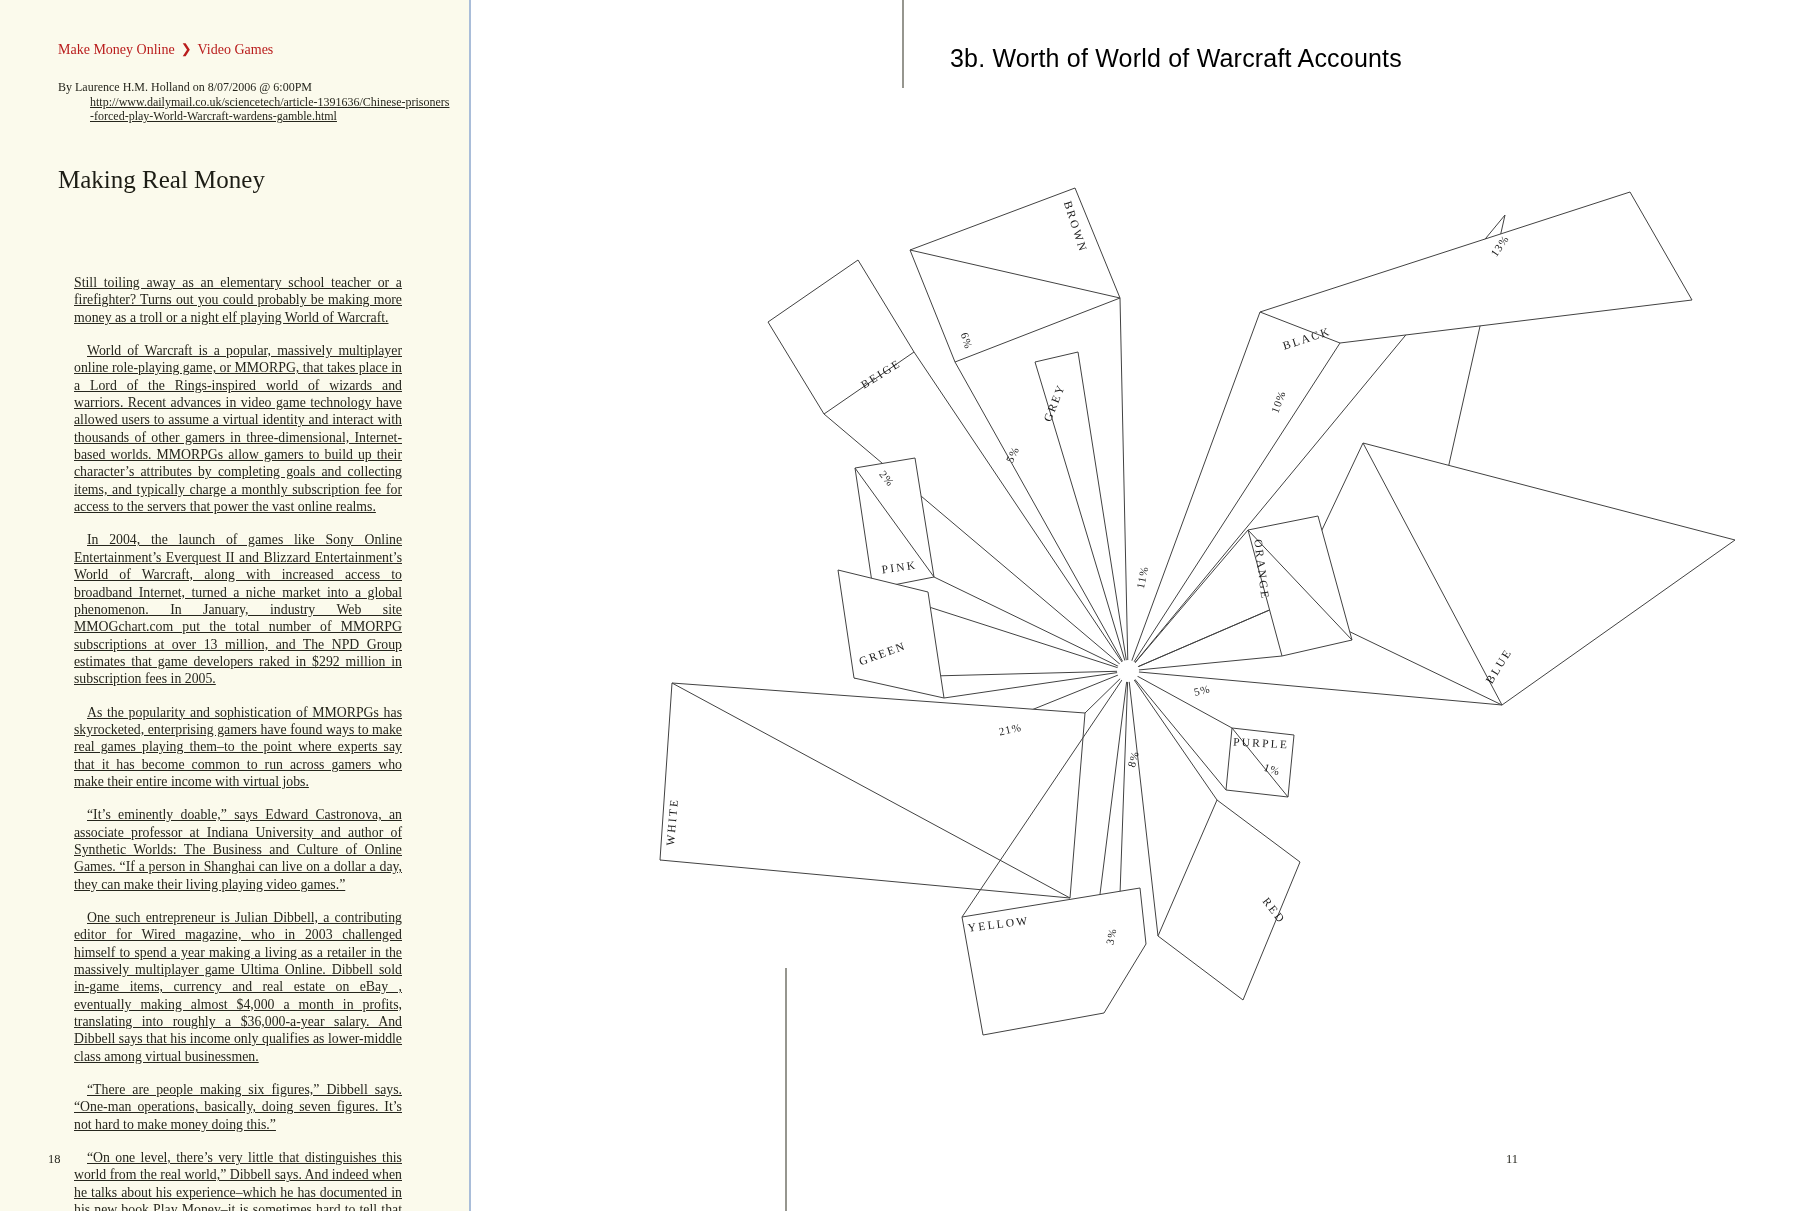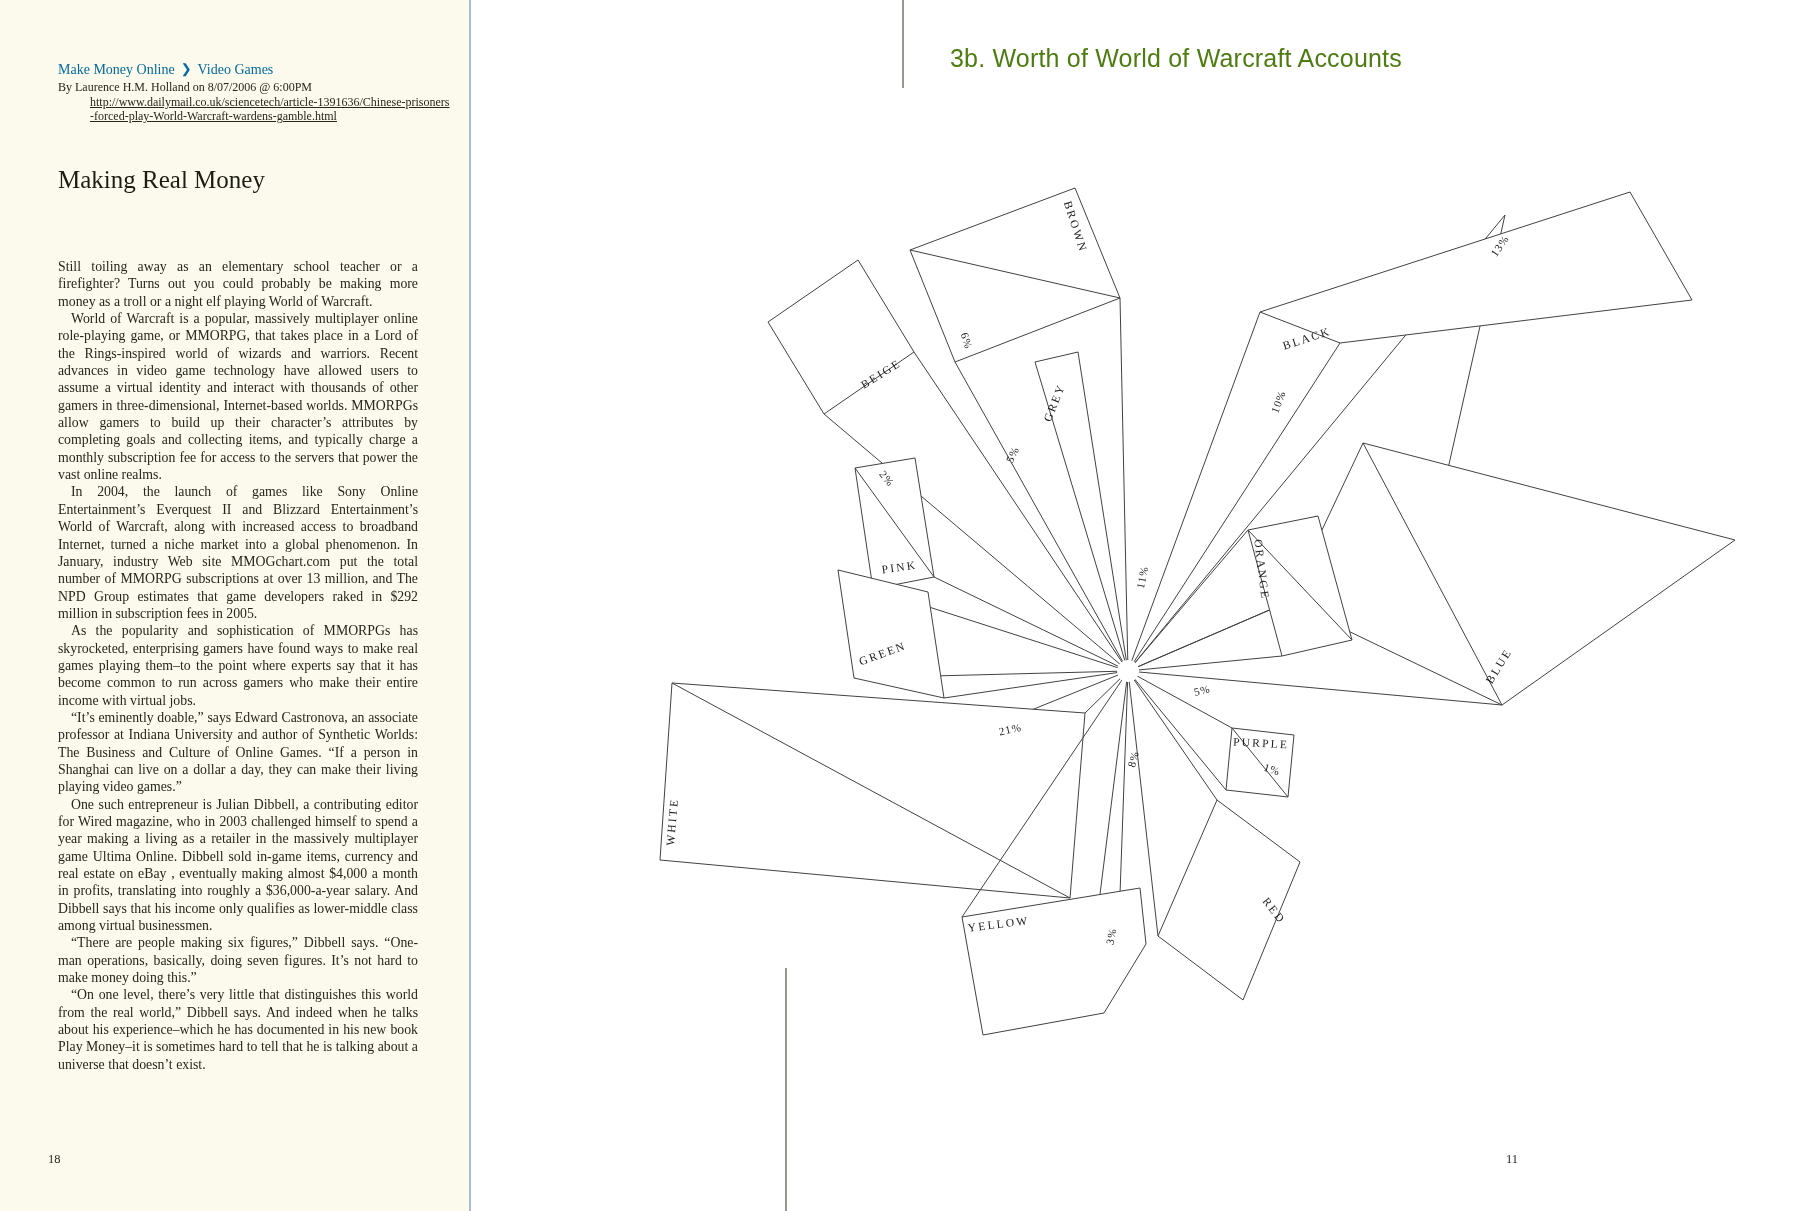--- a/index.html
+++ b/index.html
@@ -1,34 +1,34 @@
 <!DOCTYPE html>
 <html><head>
 <meta charset="utf-8">
 <style>
   html,body{margin:0;padding:0;}
   body{width:1800px;height:1211px;position:relative;background:#ffffff;overflow:hidden;
        font-family:"Liberation Serif",serif;color:#26261d;}
   .left-panel{position:absolute;left:0;top:0;width:469px;height:1211px;background:#fbfaec;
        border-right:2px solid #a9bdd9;}
   .col{position:absolute;left:58px;width:360px;}
-  .breadcrumb{top:62px;font-size:14px;color:#0369a1;}
+  .breadcrumb{top:42px;font-size:14px;color:#b91c1c;}
   .breadcrumb .sep{font-size:13px;padding:0 6px;position:relative;top:-1px;}
   .byline{top:80px;font-size:12px;}
   .article-link{top:95px;font-size:12px;}
   .article-link a{color:#26261d;text-decoration:underline;word-break:break-all;line-height:14px;display:block;}
   .headline{top:166px;font-size:25px;line-height:28px;color:#1d1d15;}
   .body-copy{top:258px;font-size:13.8px;line-height:17.35px;text-align:justify;}
-  .body-copy p{margin:0;}
+  .body-copy p{margin:16px;text-decoration:underline;}
   .body-copy p + p{text-indent:13px;}
   .pagenum{position:absolute;font-size:12.5px;color:#2a2a22;}
   .pagenum.left{left:48px;top:1152px;}
   .pagenum.right{left:1506px;top:1152px;}
   .chart-title{position:absolute;left:950px;top:44px;font-family:"Liberation Sans",sans-serif;
-       font-size:25px;letter-spacing:0.2px;color:#4d7c0f;}
+       font-size:25px;letter-spacing:0.2px;color:#000000;}
   #diagram-svg{position:absolute;left:0;top:0;pointer-events:none;}
   .wire{stroke:#424242;stroke-width:1;fill:none;}
   .card{fill:#ffffff;stroke:#424242;stroke-width:1;}
   .cname{font-family:"Liberation Serif",serif;font-size:11.5px;letter-spacing:2.2px;
        fill:#1b1b1b;text-anchor:middle;}
   .cpct{font-family:"Liberation Serif",serif;font-size:11px;letter-spacing:1px;
        fill:#1b1b1b;text-anchor:middle;}
   .hole{fill:#ffffff;}
   .mark{stroke:#73736a;stroke-width:1.5;}
 </style>

